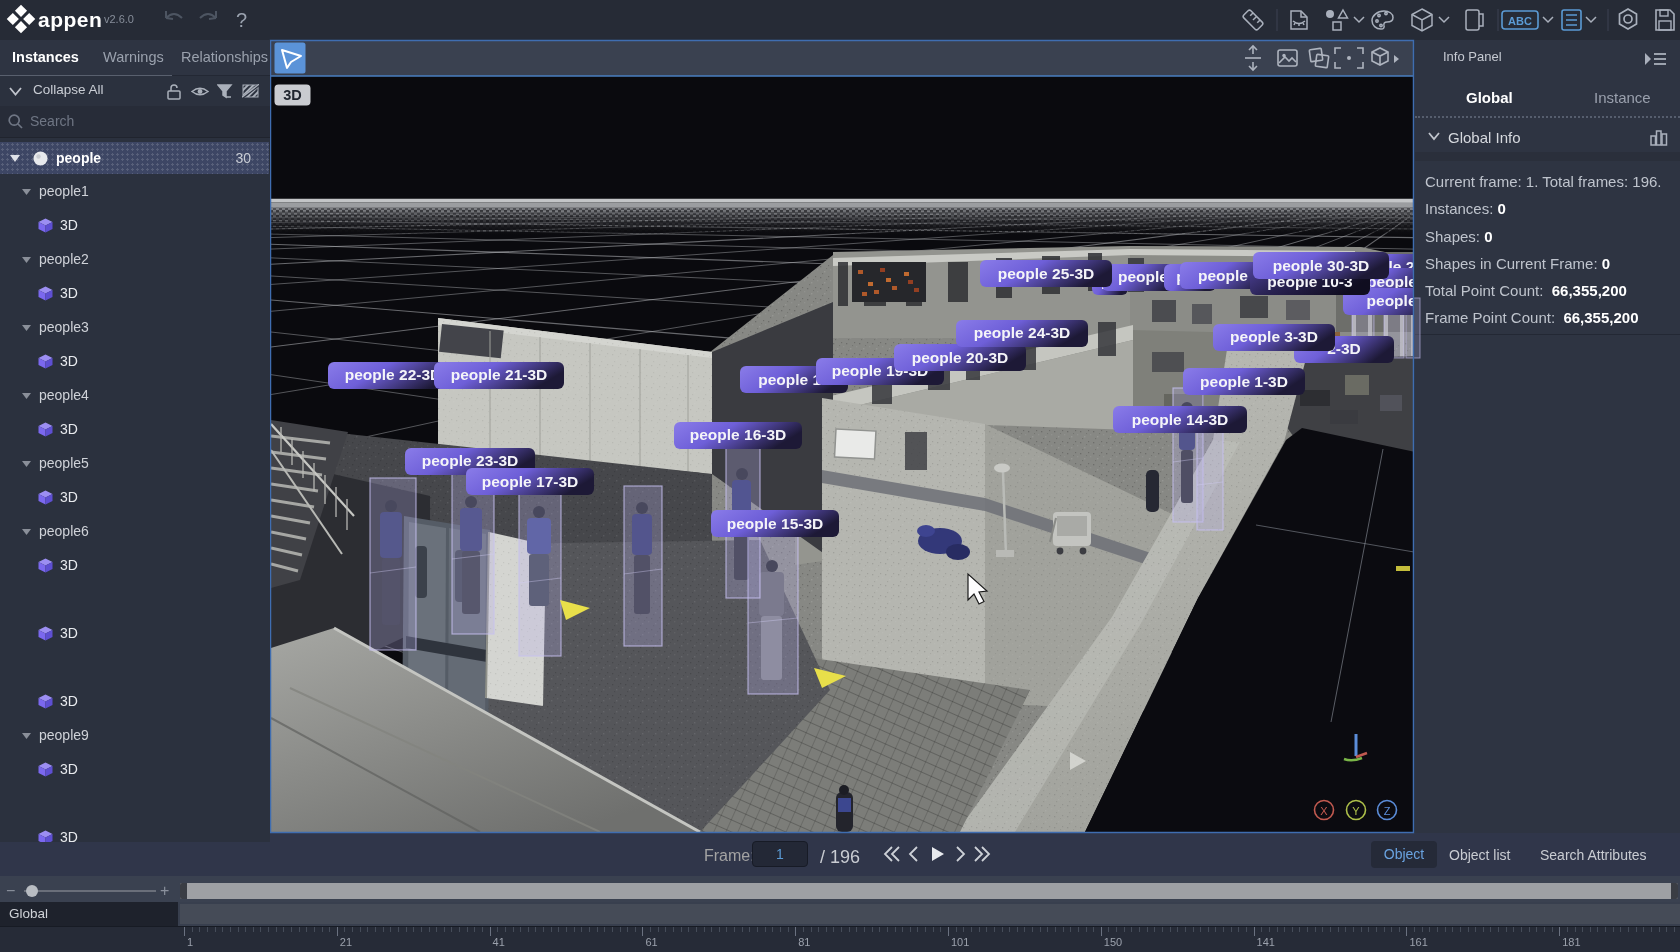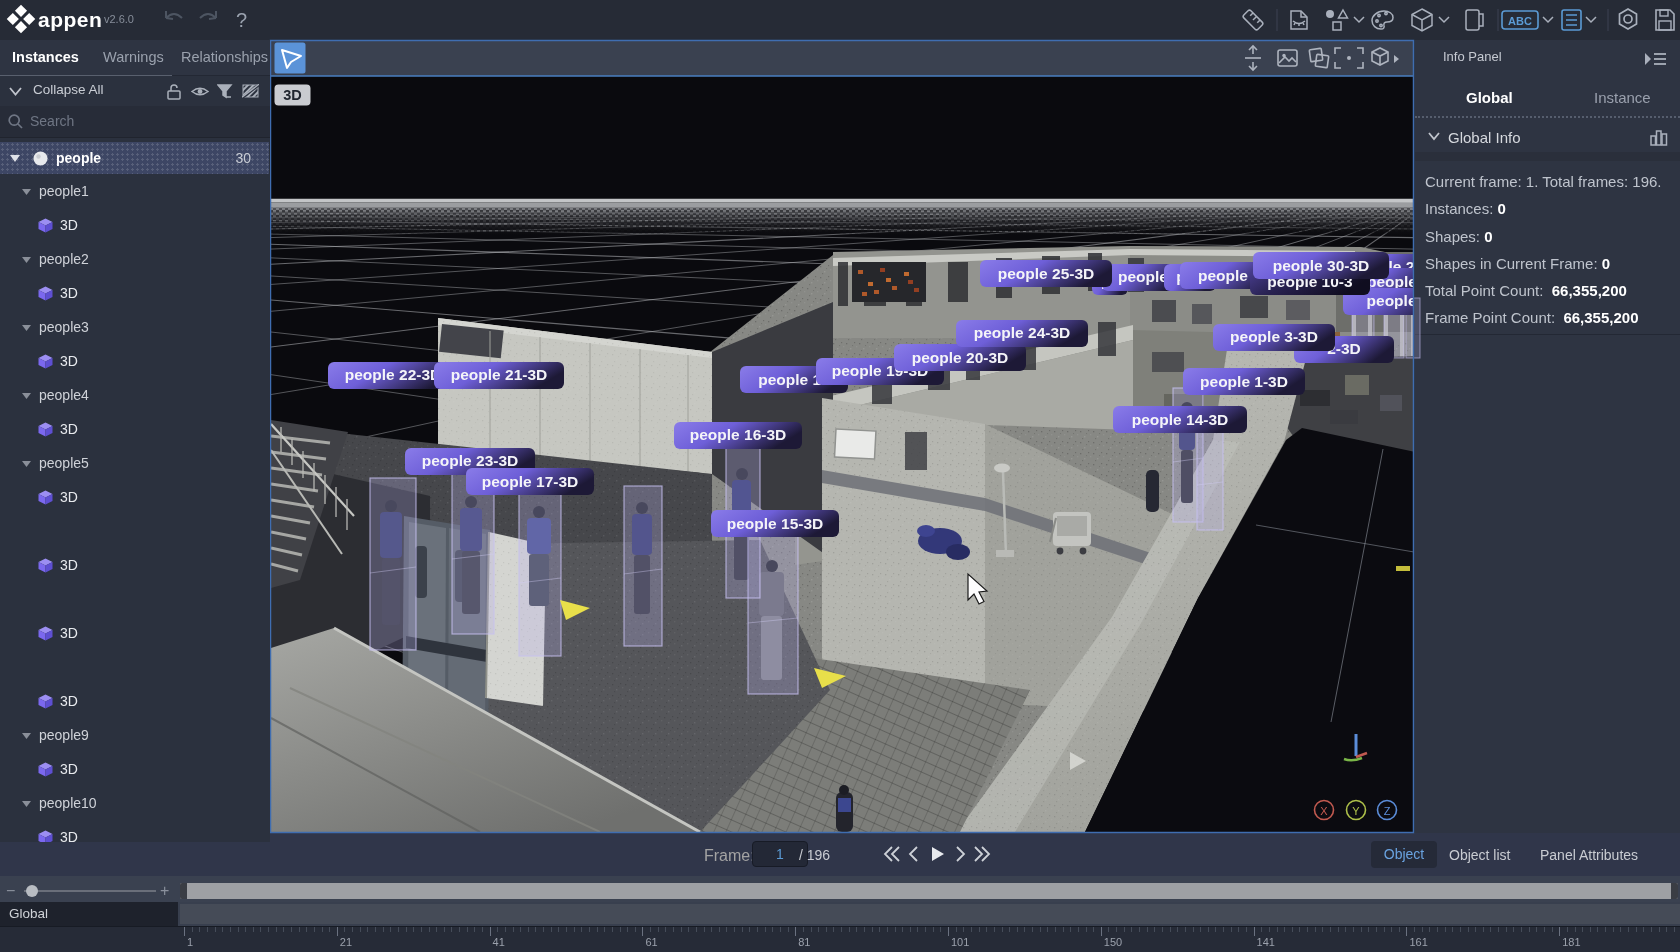--- a/index.html
+++ b/index.html
@@ -107,31 +107,31 @@
 <div class="inforow" style="top:228px">Shapes: <b>0</b></div>
 <div class="inforow" style="top:255px">Shapes in Current Frame: <b>0</b></div>
 <div class="inforow" style="top:282px">Total Point Count: &nbsp;<b>66,355,200</b></div>
 <div class="inforow" style="top:309px">Frame Point Count: &nbsp;<b>66,355,200</b></div>
 <div style="position:absolute;left:1415px;top:334px;width:265px;border-top:1px solid #232834"></div>
 
 <div style="position:absolute;left:0;top:833px;width:1680px;height:119px;background:#2e3444">
   <div style="position:absolute;left:0;top:0;width:1680px;height:43px;background:#30364a"></div>
   <div style="position:absolute;left:704px;top:14px;font-size:16px;color:#a3a3a3">Frame:</div>
   <div style="position:absolute;left:752px;top:8px;width:56px;height:26px;background:#232836;border:1px solid #171b26;border-radius:4px;color:#5b9bd5;font-size:14px;text-align:center;line-height:24px">1</div>
-  <div style="position:absolute;left:799px;top:14px;font-size:14px;color:#c9ccd2">/ 196</div>
+  <div style="position:absolute;left:820px;top:14px;font-size:18px;color:#c9ccd2">/ 196</div>
   <svg style="position:absolute;left:880px;top:11px" width="120" height="20" fill="none" stroke="#cdd1d7" stroke-width="1.8">
     <path d="M12 3 L5 10 L12 17 M19 3 L12 10 L19 17"></path>
     <path d="M37 3 L30 10 L37 17"></path>
     <polygon points="52,3 64,10 52,17" fill="#e8eaee" stroke="none"></polygon>
     <path d="M77 3 L84 10 L77 17"></path>
     <path d="M95 3 L102 10 L95 17 M102 3 L109 10 L102 17"></path>
   </svg>
   <div style="position:absolute;left:1371px;top:8px;width:66px;height:27px;background:#252a38;border-radius:4px;color:#6aa3e0;font-size:14px;text-align:center;line-height:27px">Object</div>
   <div style="position:absolute;left:1449px;top:14px;font-size:14px;color:#c9ccd2">Object list</div>
-  <div style="position:absolute;left:1540px;top:14px;font-size:14px;color:#c9ccd2">Panel Attributes</div>
+  <div style="position:absolute;left:1540px;top:14px;font-size:14px;color:#c9ccd2">Search Attributes</div>
 
   <div style="position:absolute;left:0;top:43px;width:1680px;height:26px;background:#3a4150"></div>
   <div style="position:absolute;left:6px;top:49px;font-size:16px;color:#8b919d">−</div>
   <div style="position:absolute;left:24px;top:57px;width:132px;height:2px;background:#6a6f7a"></div>
   <div style="position:absolute;left:26px;top:52px;width:12px;height:12px;border-radius:50%;background:#b8bcc2"></div>
   <div style="position:absolute;left:160px;top:49px;font-size:16px;color:#8b919d">+</div>
   <div style="position:absolute;left:180px;top:50px;width:1498px;height:16px;background:#9ea0a4;border-radius:2px"></div>
   <div style="position:absolute;left:180px;top:50px;width:7px;height:16px;background:#3a3d44;border-radius:2px 0 0 2px"></div>
   <div style="position:absolute;left:1671px;top:50px;width:7px;height:16px;background:#3a3d44;border-radius:0 2px 2px 0"></div>
 
@@ -467,20 +467,26 @@
           <span class="nm">people5</span>
         </div>
 <div class="trow" style="top:440px">
           <svg width="15" height="15" viewBox="0 0 15 15" style="margin-left:38px">
             <polygon points="7.5,0.5 14.5,4 7.5,7.5 0.5,4" fill="#9c8ef2"></polygon>
             <polygon points="0.5,4 7.5,7.5 7.5,14.5 0.5,11" fill="#7b68ee"></polygon>
             <polygon points="14.5,4 7.5,7.5 7.5,14.5 14.5,11" fill="#5e4fd2"></polygon>
           </svg>
           <span class="nm" style="margin-left:7px;color:#e8eaee">3D</span>
         </div>
+<div class="trow" style="top:474px">
+          <svg width="9" height="7" style="margin-left:22px">
+            <polygon points="0,1 9,1 4.5,7" fill="#8a8f99"></polygon>
+          </svg>
+          <span class="nm">people6</span>
+        </div>
 <div class="trow" style="top:508px">
           <svg width="15" height="15" viewBox="0 0 15 15" style="margin-left:38px">
             <polygon points="7.5,0.5 14.5,4 7.5,7.5 0.5,4" fill="#9c8ef2"></polygon>
             <polygon points="0.5,4 7.5,7.5 7.5,14.5 0.5,11" fill="#7b68ee"></polygon>
             <polygon points="14.5,4 7.5,7.5 7.5,14.5 14.5,11" fill="#5e4fd2"></polygon>
           </svg>
           <span class="nm" style="margin-left:7px;color:#e8eaee">3D</span>
         </div>
 <div class="trow" style="top:576px">
           <svg width="15" height="15" viewBox="0 0 15 15" style="margin-left:38px">
@@ -504,26 +510,20 @@
           </svg>
           <span class="nm">people9</span>
         </div>
 <div class="trow" style="top:712px">
           <svg width="15" height="15" viewBox="0 0 15 15" style="margin-left:38px">
             <polygon points="7.5,0.5 14.5,4 7.5,7.5 0.5,4" fill="#9c8ef2"></polygon>
             <polygon points="0.5,4 7.5,7.5 7.5,14.5 0.5,11" fill="#7b68ee"></polygon>
             <polygon points="14.5,4 7.5,7.5 7.5,14.5 14.5,11" fill="#5e4fd2"></polygon>
           </svg>
           <span class="nm" style="margin-left:7px;color:#e8eaee">3D</span>
-        </div>
-<div class="trow" style="top:746px">
-          <svg width="9" height="7" style="margin-left:22px">
-            <polygon points="0,1 9,1 4.5,7" fill="#8a8f99"></polygon>
-          </svg>
-          <span class="nm">people10</span>
         </div>
 <div class="trow" style="top:780px">
           <svg width="15" height="15" viewBox="0 0 15 15" style="margin-left:38px">
             <polygon points="7.5,0.5 14.5,4 7.5,7.5 0.5,4" fill="#9c8ef2"></polygon>
             <polygon points="0.5,4 7.5,7.5 7.5,14.5 0.5,11" fill="#7b68ee"></polygon>
             <polygon points="14.5,4 7.5,7.5 7.5,14.5 14.5,11" fill="#5e4fd2"></polygon>
           </svg>
           <span class="nm" style="margin-left:7px;color:#e8eaee">3D</span>
         </div>
       </div>

